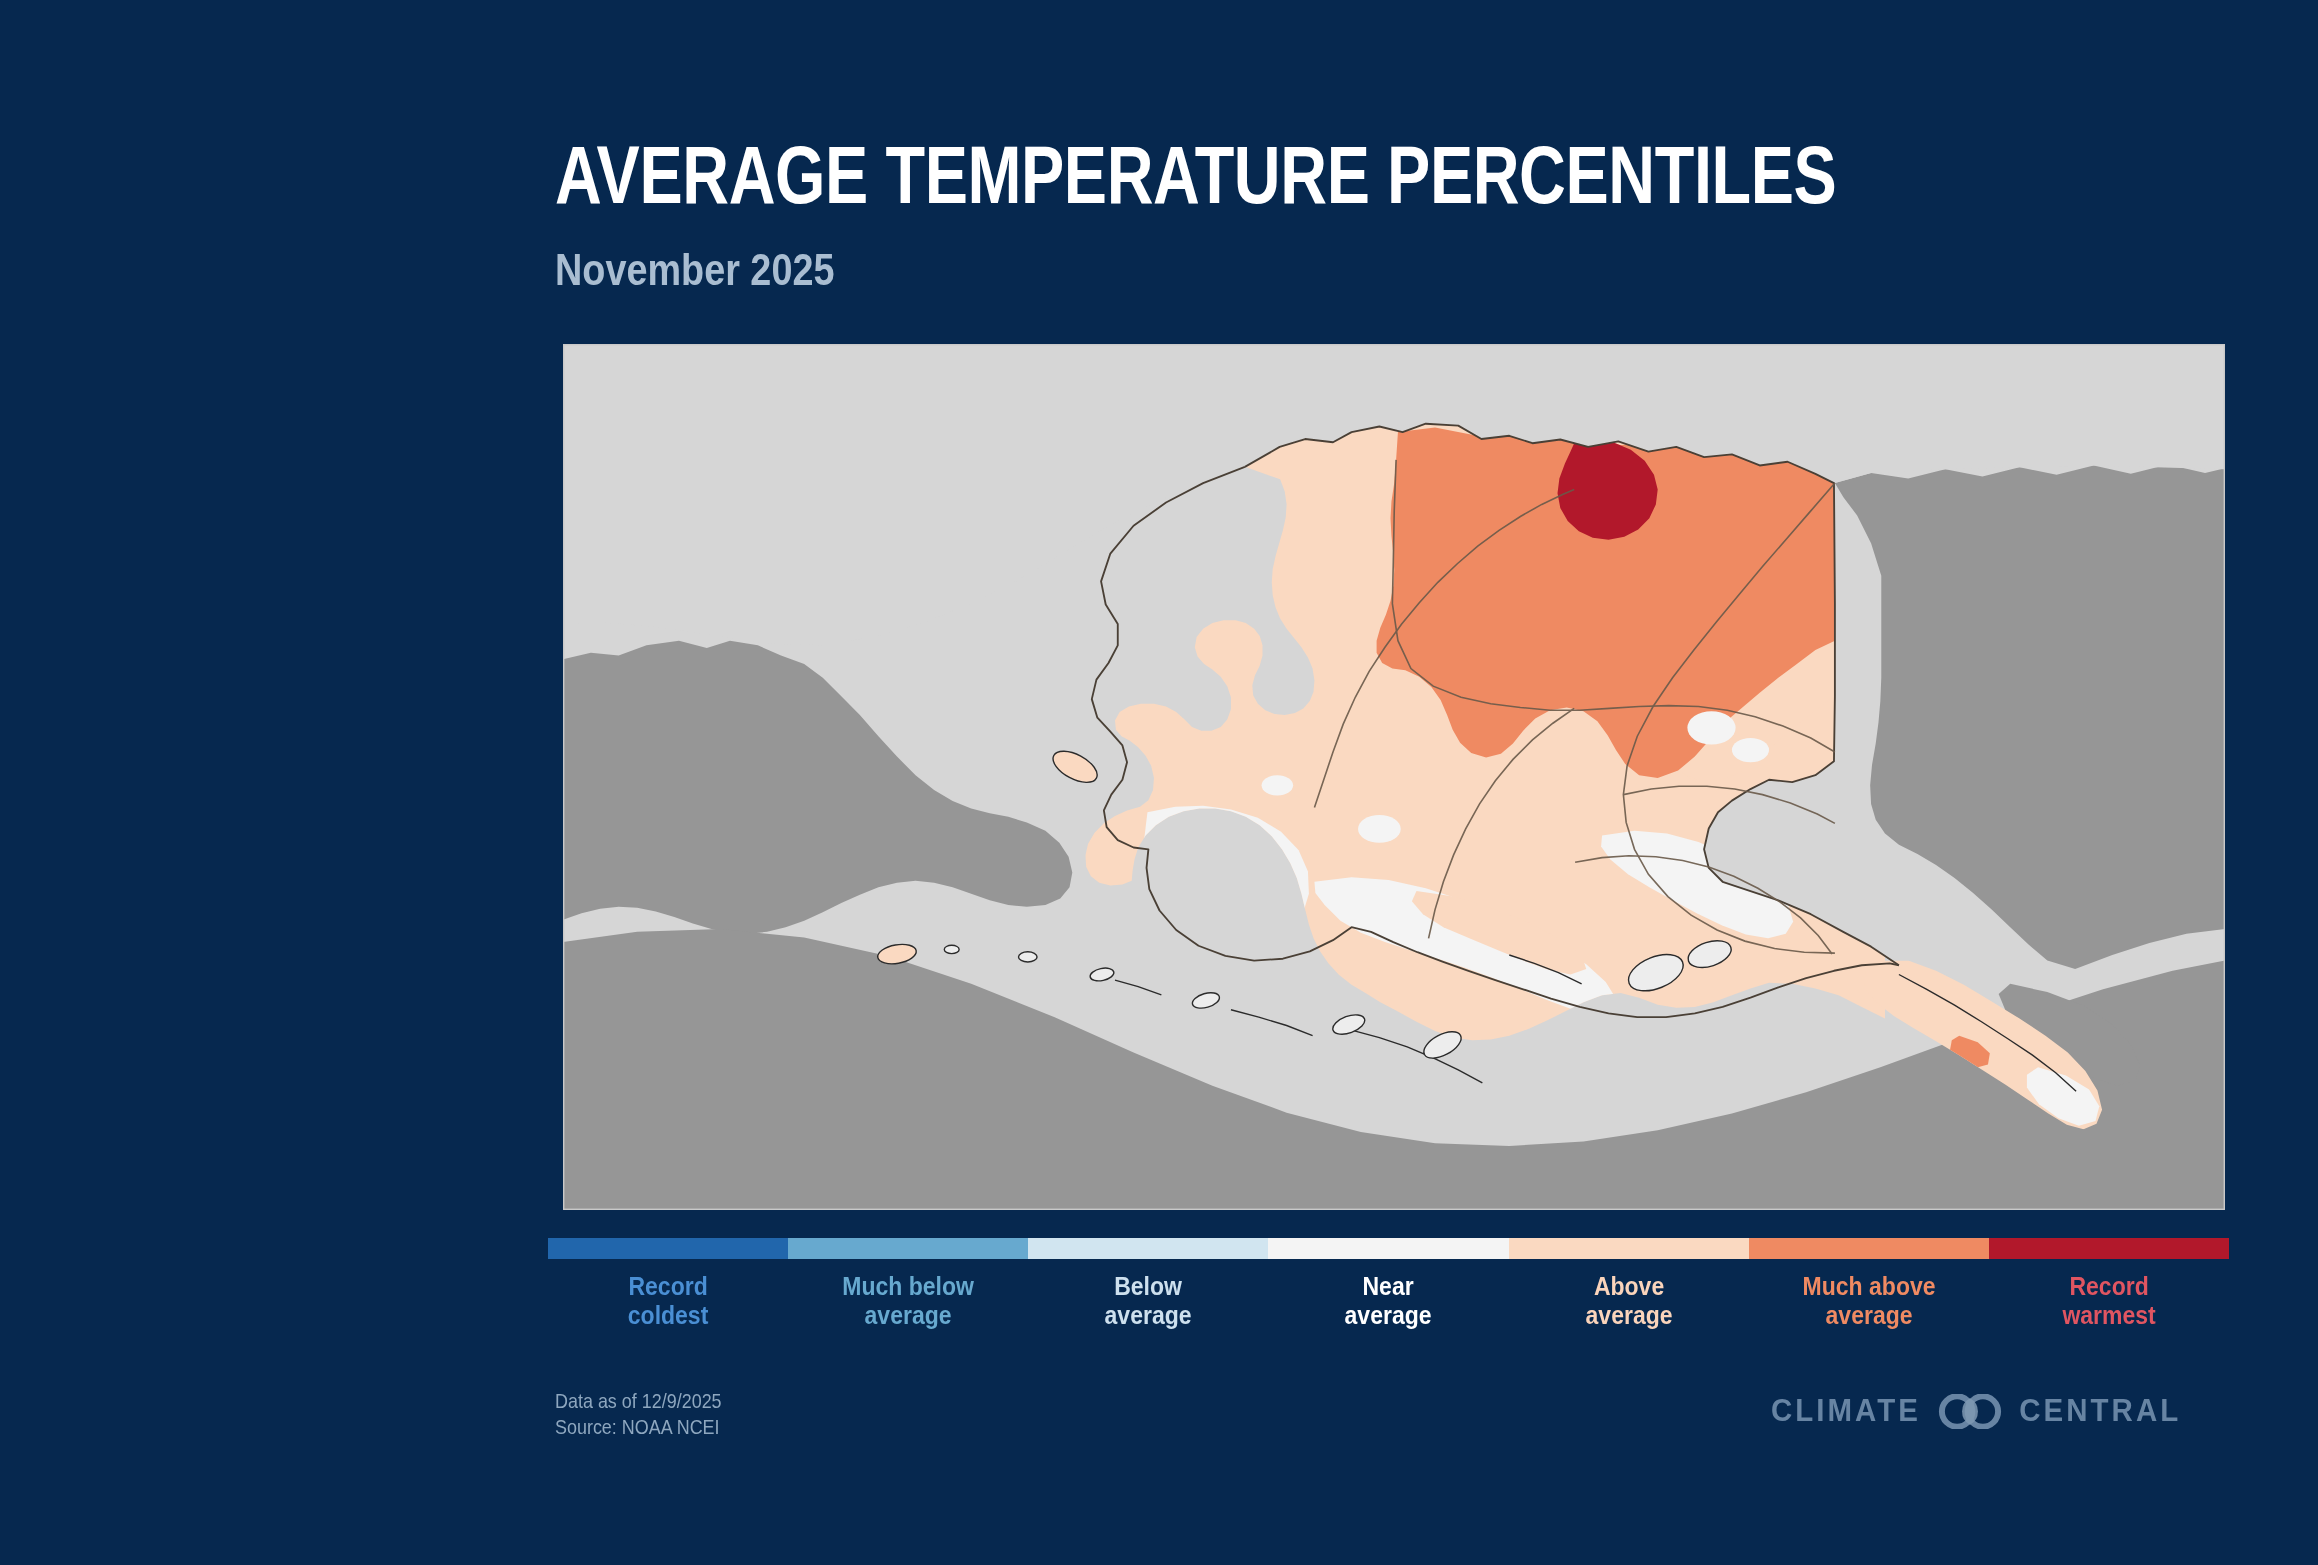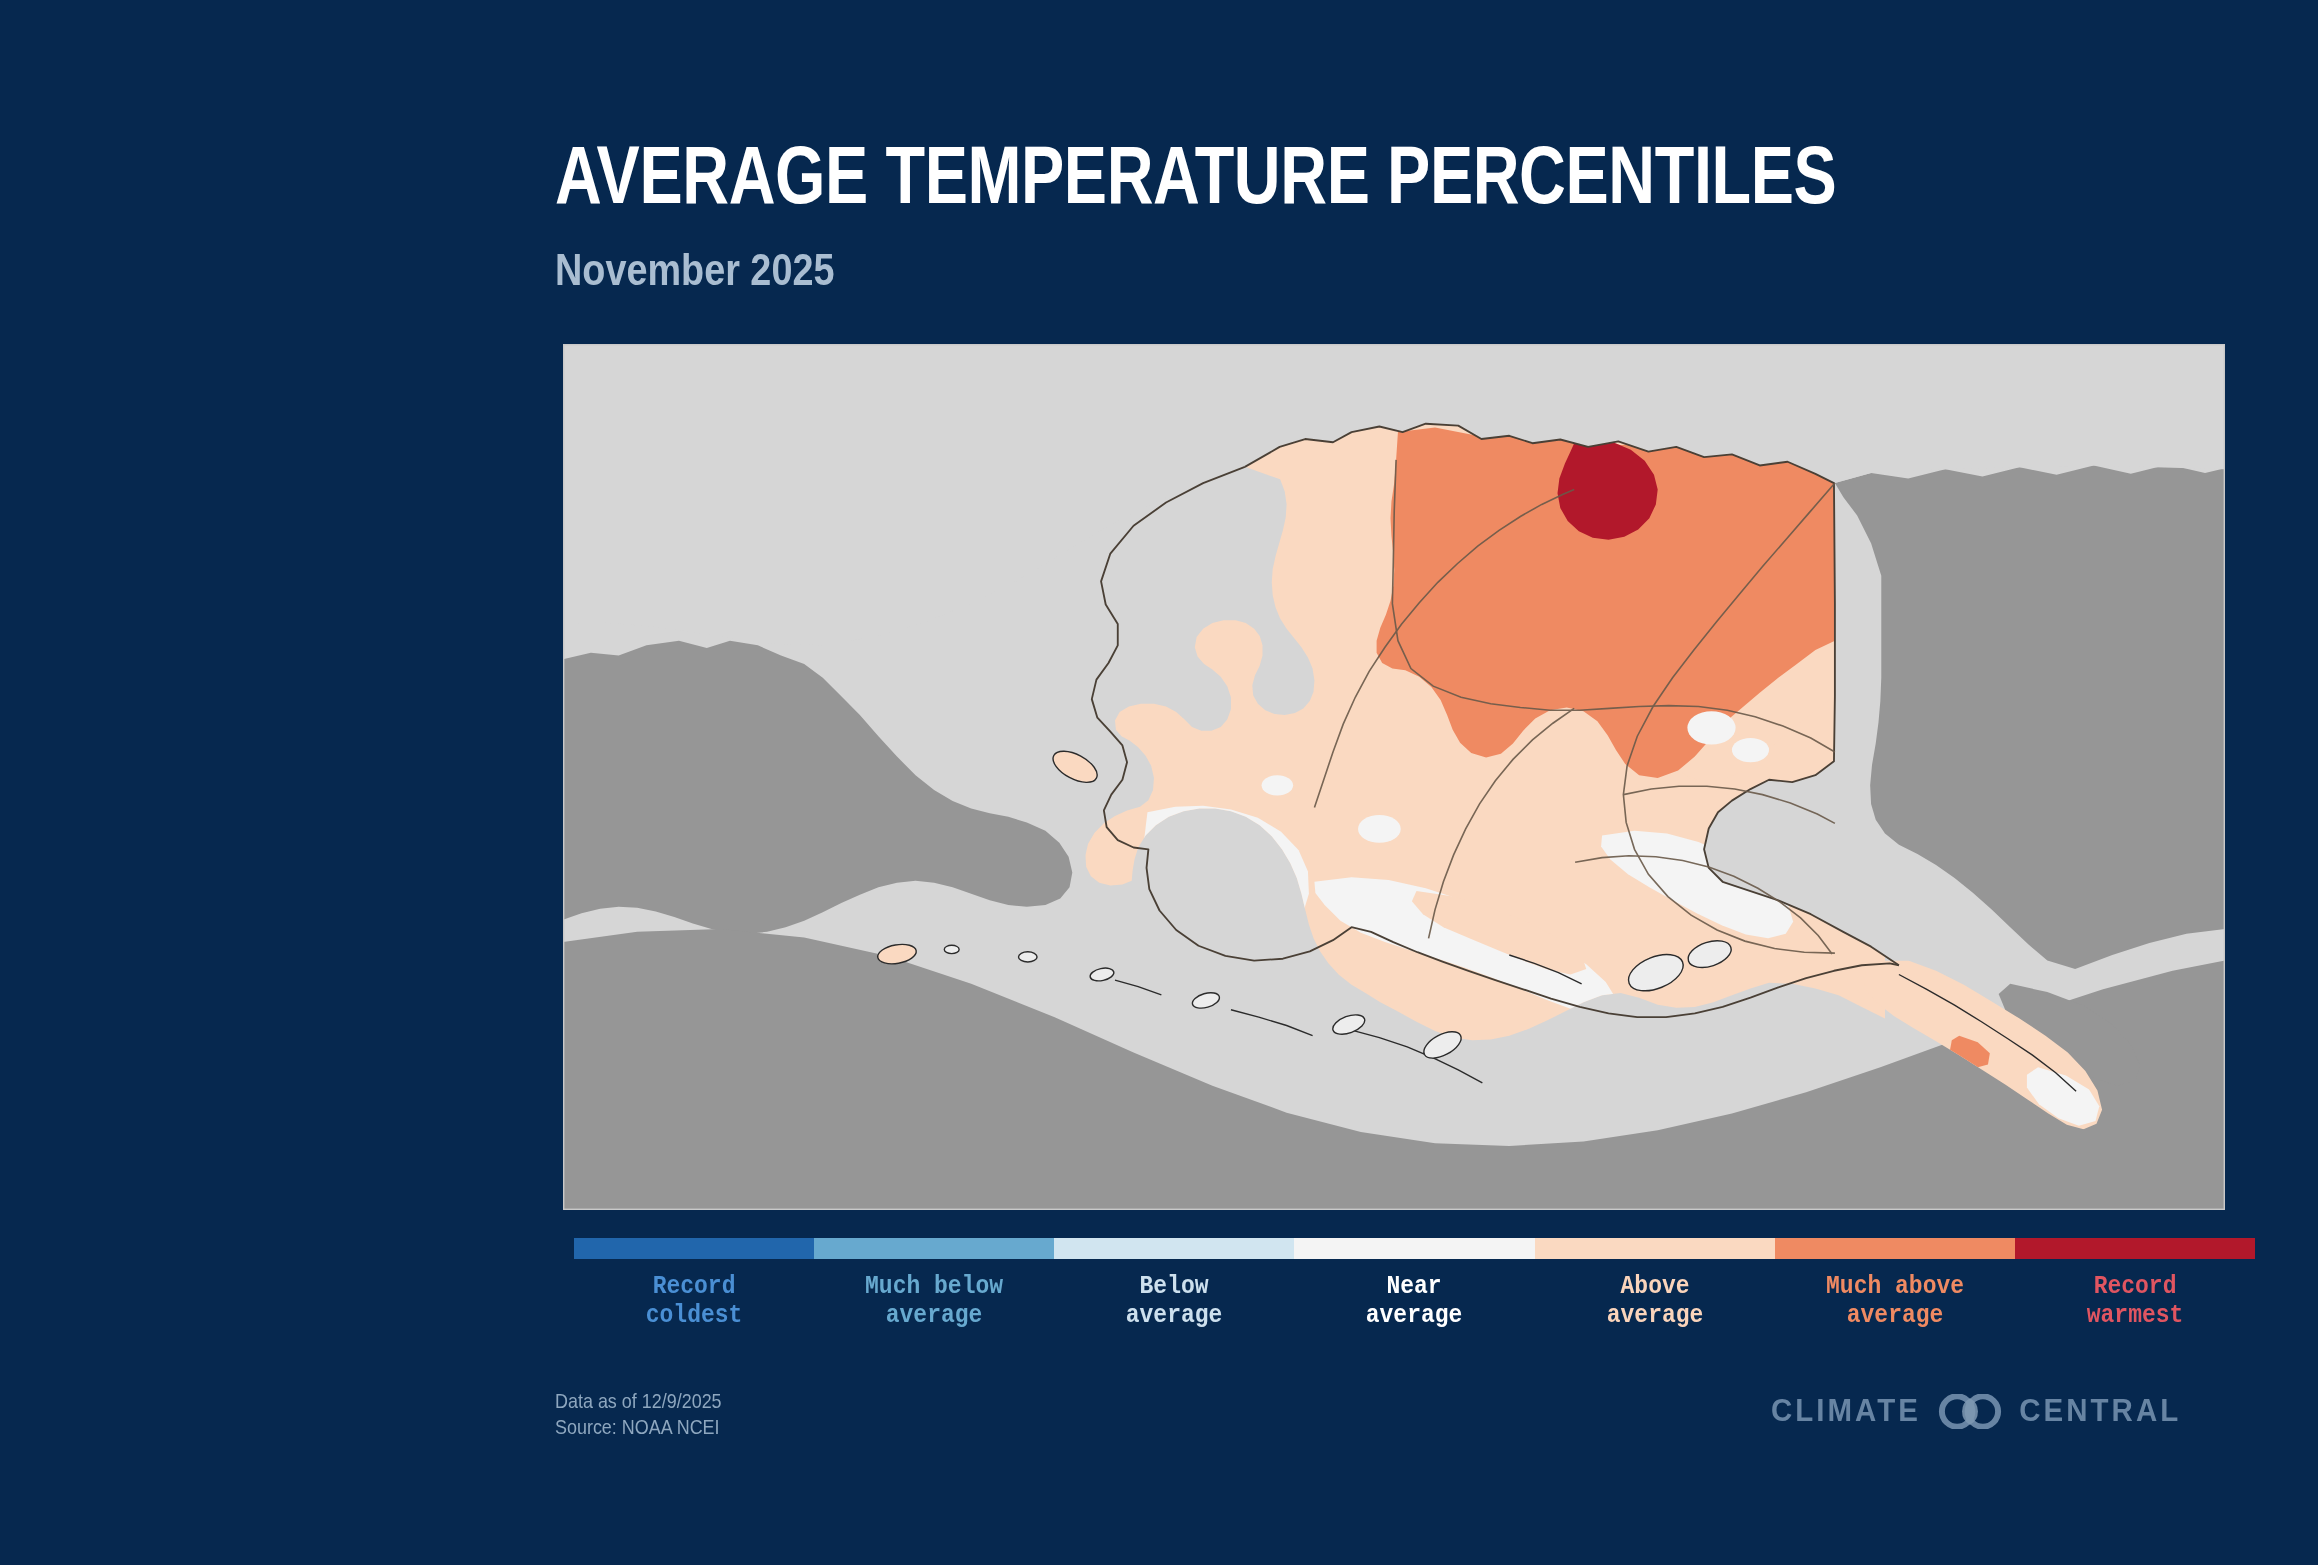--- a/index.html
+++ b/index.html
@@ -31,21 +31,21 @@
 
   
   .map-frame{
     position:absolute;left:563px;top:344px;
     width:1662px;height:866px;
     background:#d6d6d6;overflow:hidden;
   }
   .map-frame svg{display:block;width:100%;height:100%;}
 
   
-  .legend{position:absolute;left:574px;top:1238px;width:1681px;font-family:Liberation Mono, monospace;}
+  .legend{position:absolute;left:548px;top:1238px;width:1681px;}
   .legend-bar{display:flex;width:100%;height:21.3px;}
   .legend-swatch{flex:1 1 0;height:100%;}
   .legend-labels{display:flex;width:100%;margin-top:13px;}
   .legend-label{
     flex:1 1 0;text-align:center;
     font-size:25px;line-height:1.16;font-weight:bold;
     transform:scaleX(.92);
     white-space:pre-line;
   }
 

